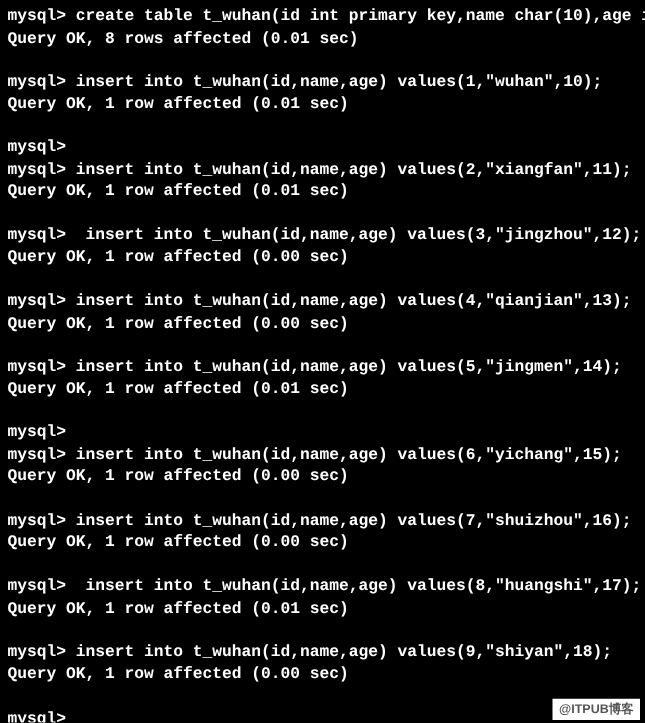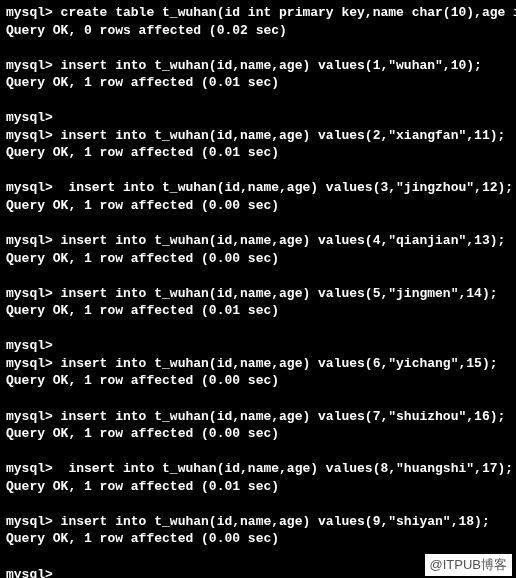--- a/index.html
+++ b/index.html
@@ -23,31 +23,31 @@
       white-space: pre;
       font-weight: bold;
     }
     .watermark {
       position: absolute;
       right: 4px;
       bottom: 2px;
       background: #fff;
       color: #555;
       font-family: "Microsoft YaHei", Arial, sans-serif;
-      font-size: 13px;
-      font-weight: normal;
+      font-size: 10px;
+      font-weight: bold;
       padding: 2px 5px;
     }
   </style>
 </head>
 <body>
 
 <div id="terminal">
     <div class="line">mysql&gt; create table t_wuhan(id int primary key,name char(10),age int);</div>
-    <div class="line">Query OK, 0 rows affected (0.02 sec)</div>
+    <div class="line">Query OK, 8 rows affected (0.01 sec)</div>
     <div class="line">&nbsp;</div>
     <div class="line">mysql&gt; insert into t_wuhan(id,name,age) values(1,"wuhan",10);</div>
     <div class="line">Query OK, 1 row affected (0.01 sec)</div>
     <div class="line">&nbsp;</div>
     <div class="line">mysql&gt;</div>
     <div class="line">mysql&gt; insert into t_wuhan(id,name,age) values(2,"xiangfan",11);</div>
     <div class="line">Query OK, 1 row affected (0.01 sec)</div>
     <div class="line">&nbsp;</div>
     <div class="line">mysql&gt;  insert into t_wuhan(id,name,age) values(3,"jingzhou",12);</div>
     <div class="line">Query OK, 1 row affected (0.00 sec)</div>

